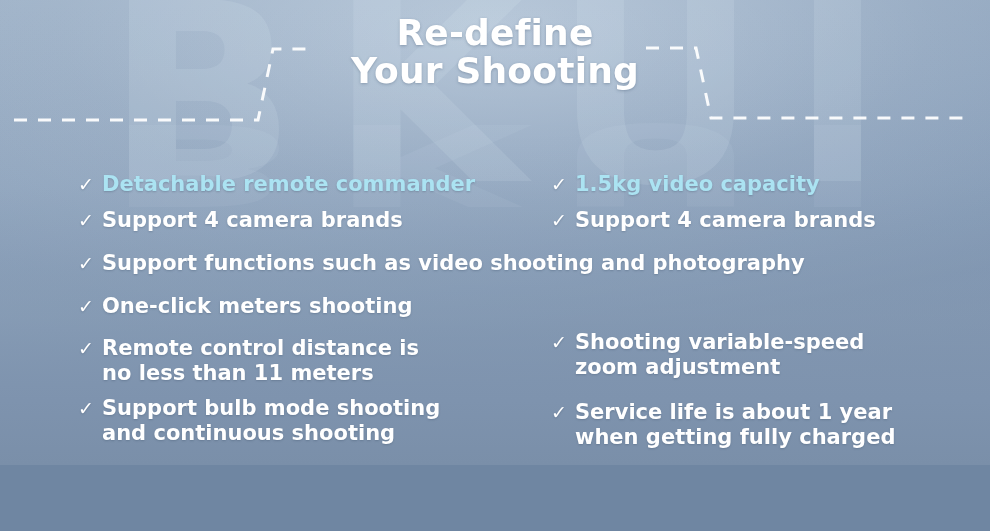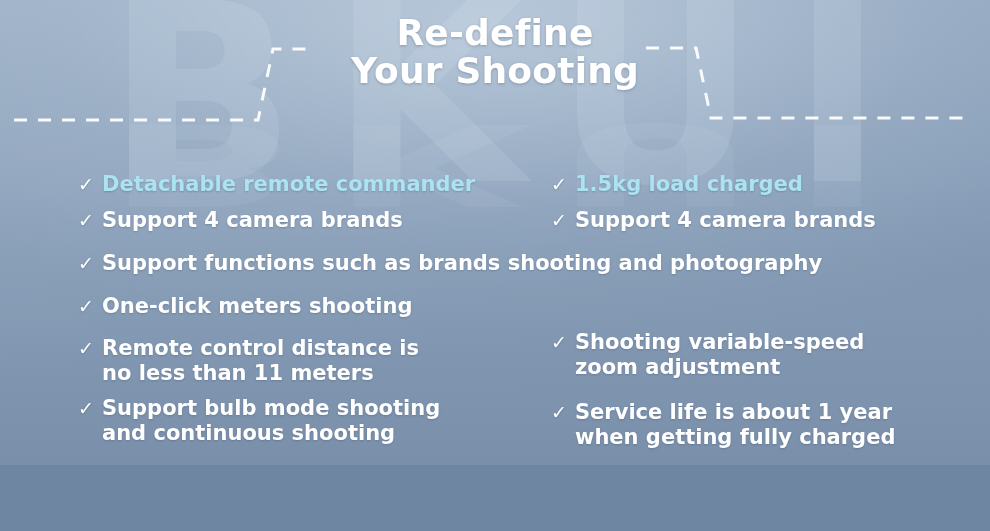--- a/index.html
+++ b/index.html
@@ -157,21 +157,21 @@
       <span class="txt">Detachable remote commander</span>
     </div>
 
     <div class="feat f-l2">
       <span class="tick">✓</span>
       <span class="txt">Support 4 camera brands</span>
     </div>
 
     <div class="feat f-l3">
       <span class="tick">✓</span>
-      <span class="txt">Support functions such as brands shooting and photography</span>
+      <span class="txt">Support functions such as video shooting and photography</span>
     </div>
 
     <div class="feat f-l4">
       <span class="tick">✓</span>
       <span class="txt">One-click meters shooting</span>
     </div>
 
     <div class="feat f-l5">
       <span class="tick">✓</span>
       <span class="txt">Remote control distance is
@@ -179,21 +179,21 @@
     </div>
 
     <div class="feat f-l6">
       <span class="tick">✓</span>
       <span class="txt">Support bulb mode shooting
 and continuous shooting</span>
     </div>
 
     <div class="feat f-r1 accent">
       <span class="tick">✓</span>
-      <span class="txt">1.5kg load charged</span>
+      <span class="txt">1.5kg video capacity</span>
     </div>
 
     <div class="feat f-r2">
       <span class="tick">✓</span>
       <span class="txt">Support 4 camera brands</span>
     </div>
 
     <div class="feat f-r3">
       <span class="tick">✓</span>
       <span class="txt">Shooting variable-speed

